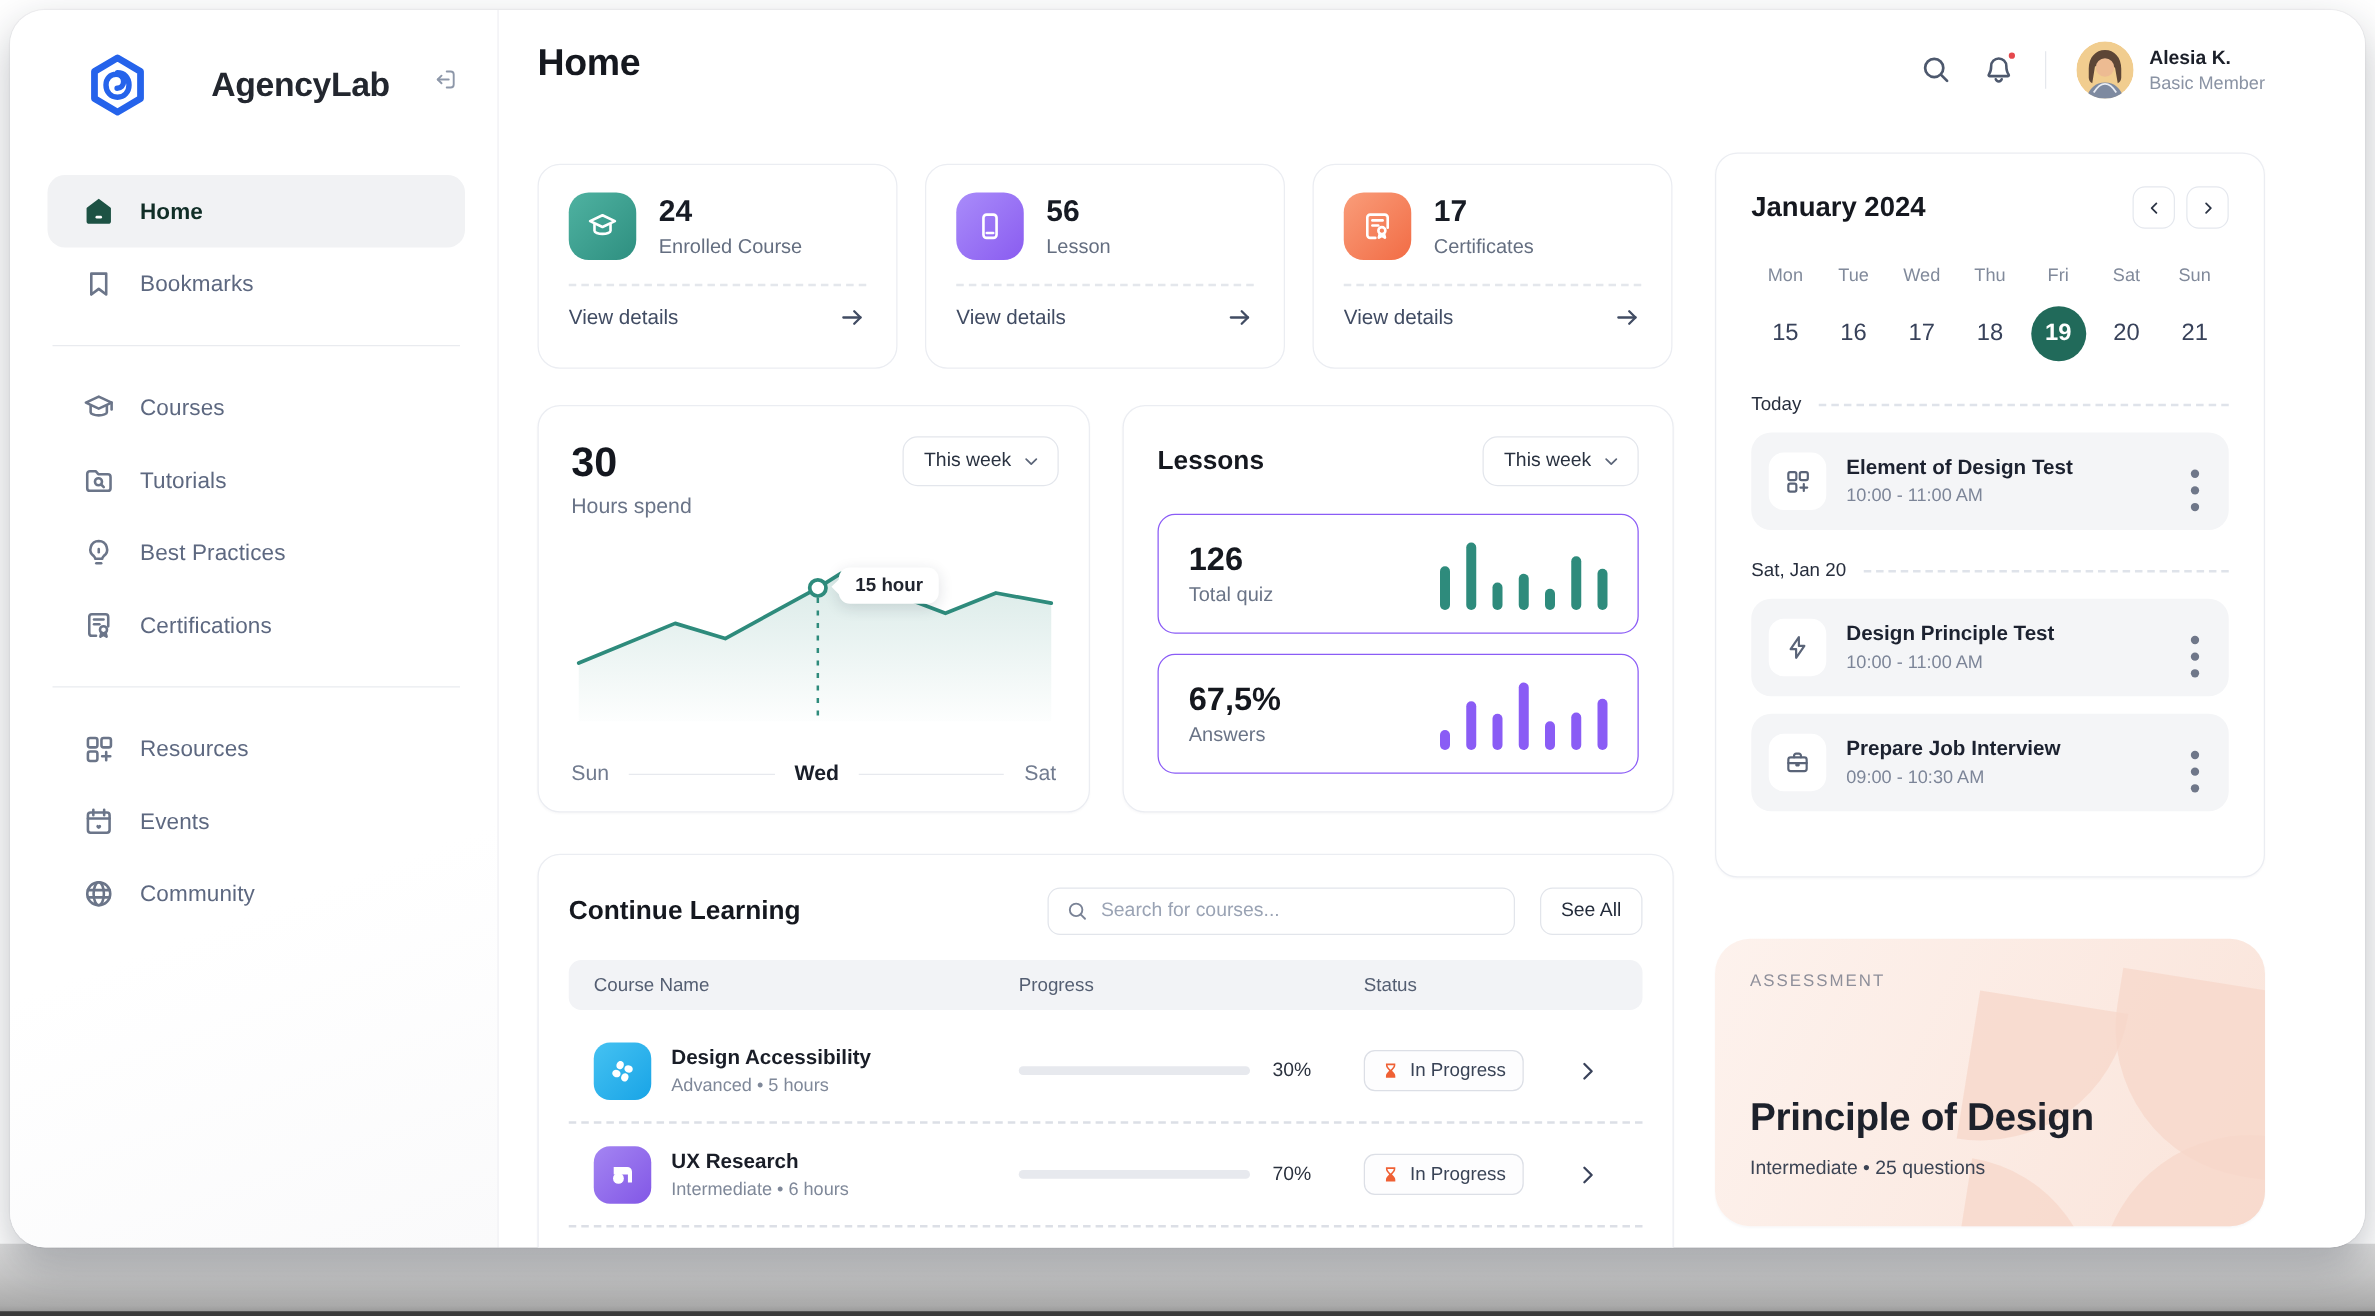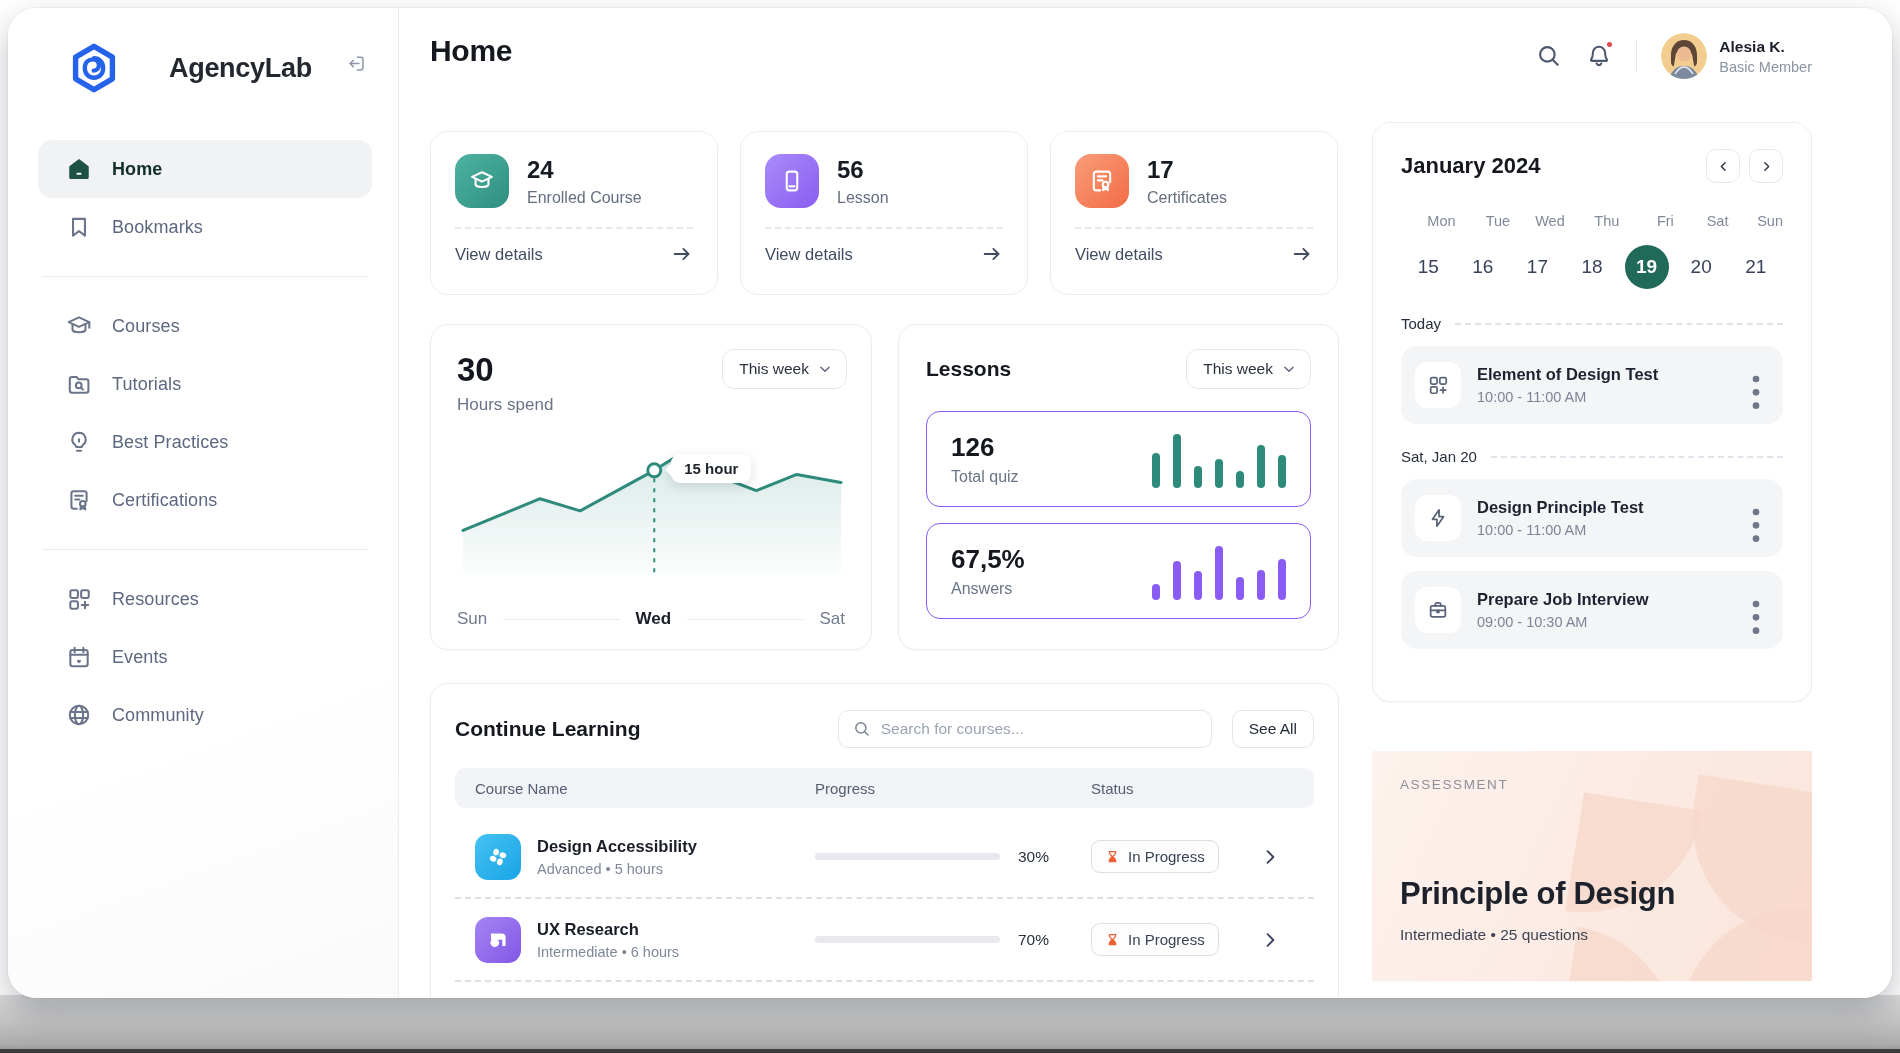--- a/index.html
+++ b/index.html
@@ -125,36 +125,36 @@
   .row-chev { margin-left:auto; width:20px; height:20px; color:#39425a; cursor:pointer; margin-right:14px; }
 
   
   .card-cal { left:973px; top:114px; width:440px; height:580px; padding:26px 28px; }
   .cal-head { display:flex; align-items:center; }
   .cal-title { font-size:22px; font-weight:700; color:#15181f; flex:1; }
   .cal-nav { display:flex; gap:9px; }
   .cal-btn { width:34px; height:34px; border:1px solid #e5e8ee; border-radius:10px; background:#fff; display:flex; align-items:center; justify-content:center; color:#2b3344; cursor:pointer; }
   .cal-btn svg { width:13px; height:13px; }
   .cal-grid { display:grid; grid-template-columns:repeat(7,1fr); margin-top:30px; }
-  .cal-grid.daynames div { text-align:right; font-size:14.5px; color:#818a9b; }
+  .cal-grid.daynames div { text-align:center; font-size:14.5px; color:#818a9b; }
   .cal-grid.dates { margin-top:16px; }
   .cal-grid.dates div { height:44px; display:flex; align-items:center; justify-content:center; font-size:19px; color:#38425a; cursor:pointer; }
   .cal-grid.dates div.sel { background:#216a5a; color:#fff; border-radius:50%; width:44px; margin:0 auto; font-weight:700; }
   .sched-div { display:flex; align-items:center; gap:14px; margin-top:26px; }
   .sched-div .lbl { font-size:15px; color:#272e3d; font-weight:500; white-space:nowrap; }
   .sched-div .dash { flex:1; border-top:2px dashed #dfe3ea; }
   .event { display:flex; align-items:center; gap:16px; height:78px; background:#f4f5f7; border-radius:16px; padding:0 14px 0 14px; margin-top:14px; }
   .event-ic { width:46px; height:46px; border-radius:12px; background:#fff; display:flex; align-items:center; justify-content:center; color:#5a6478; flex:0 0 46px; }
   .event-ic svg { width:22px; height:22px; }
   .event-title { font-size:16.5px; font-weight:700; color:#1c2230; }
   .event-time { font-size:14.5px; color:#7c8598; margin-top:5px; }
   .kebab { margin-left:auto; width:18px; height:22px; color:#6f7789; cursor:pointer; padding-right:8px; }
 
   
-  .card-assess { left:973px; top:743px; width:440px; height:230px; border:none; border-radius:2px; overflow:hidden;
+  .card-assess { left:973px; top:743px; width:440px; height:230px; border:none; border-radius:28px; overflow:hidden;
     background:linear-gradient(115deg,#fdf2ed 0%,#fae4da 100%); padding:26px 28px; }
   .as-shape { position:absolute; background:#f7d7c9; opacity:.75; }
   .as-s1 { right:-24px; top:34px; width:150px; height:150px; border-radius:0 0 0 120px; transform:rotate(9deg); }
   .as-s2 { right:118px; top:50px; width:120px; height:120px; border-radius:0 0 120px 0; transform:rotate(9deg); }
   .as-s3 { right:-16px; bottom:-60px; width:140px; height:140px; border-radius:120px 0 0 0; transform:rotate(9deg); }
   .as-s4 { right:128px; bottom:-70px; width:116px; height:116px; border-radius:0 120px 0 0; transform:rotate(9deg); }
   .as-tag { font-size:13.5px; letter-spacing:1.6px; color:#8e8f9a; font-weight:500; position:relative; }
   .as-title { font-size:31px; font-weight:700; color:#1d212b; letter-spacing:-.3px; margin-top:84px; position:relative; }
   .as-meta { font-size:15.5px; color:#3c4454; margin-top:14px; position:relative; }
 </style>

